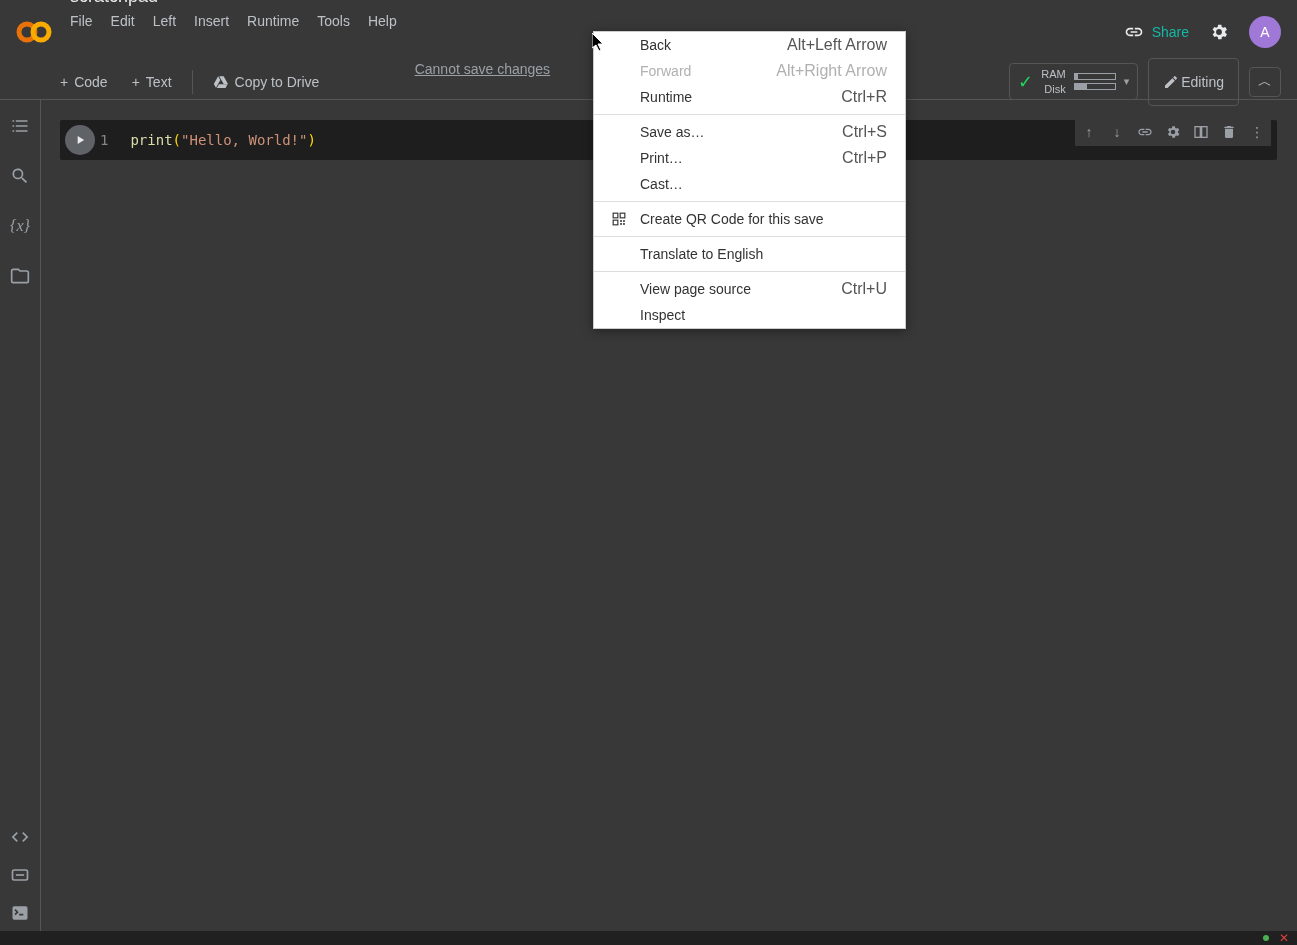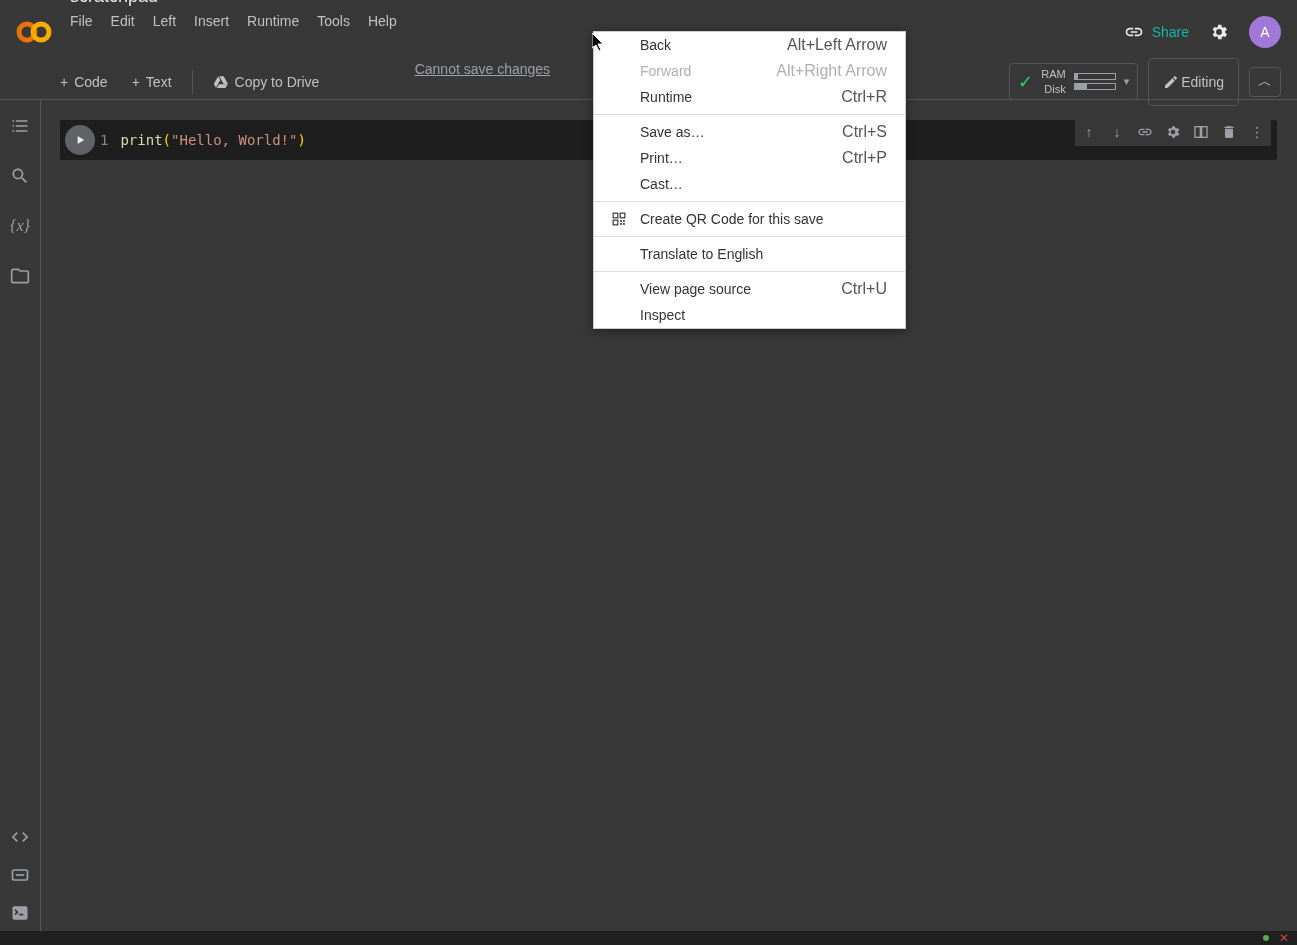--- a/index.html
+++ b/index.html
@@ -230,21 +230,21 @@
   justify-content: center;
 }
 .code-content {
   font-family: 'Consolas', 'Monaco', monospace;
   font-size: 14px;
   display: flex;
   gap: 12px;
   padding: 8px 0;
 }
 .line-num { color: #858585; }
-.code-func { color: #dcdcaa; }
+.code-func { color: #dcdcaa; margin-left: 10px; }
 .code-str { color: #ce9178; }
 .code-paren { color: #ffd700; }
 .context-menu {
   position: absolute;
   top: 31px;
   left: 593px;
   width: 313px;
   background: #fff;
   border: 1px solid #ccc;
   box-shadow: 0 2px 10px rgba(0,0,0,0.4);

